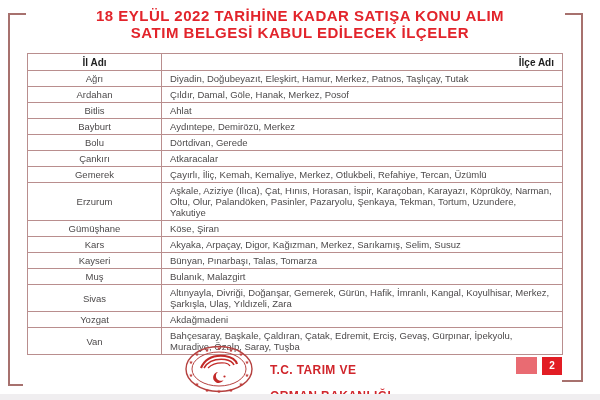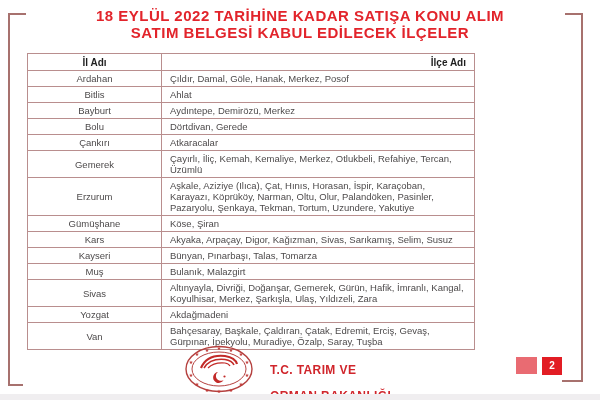--- a/index.html
+++ b/index.html
@@ -17,21 +17,21 @@
   .fr-ht{left:565px;top:13px;width:18px;height:2px;}
   .fr-hb{left:562px;top:380px;width:21px;height:2px;}
 
   .title{
     position:absolute;top:7px;left:40px;width:520px;
     text-align:center;color:#e2242b;font-weight:bold;
     font-size:15px;line-height:17px;letter-spacing:.5px;
   }
 
   table.doc{
-    position:absolute;left:27px;top:53px;width:448px;
+    position:absolute;left:27px;top:53px;width:536px;
     border-collapse:collapse;table-layout:fixed;
     font-size:9.5px;color:#4d4a4b;border-radius:23px;
   }
   table.doc th,table.doc td{
     border:1px solid #b98e8e;
     padding:2px 8px;line-height:11px;vertical-align:middle;
   }
   table.doc th{
     color:#1f1f1f;font-size:10px;height:12px;text-align:right;
   }
@@ -68,20 +68,24 @@
 </div>
 
 <table class="doc">
   <thead>
     <tr>
       <th class="c1">İl Adı</th>
       <th class="c2">İlçe Adı</th>
     </tr>
   </thead>
   <tbody id="table-body">
+  <tr>
+    <td class="c1">Ağrı</td>
+    <td class="c2">Diyadin, Doğubeyazıt, Eleşkirt,  Hamur, Merkez, Patnos, Taşlıçay, Tutak</td>
+  </tr>
 
   <tr>
     <td class="c1">Ardahan</td>
     <td class="c2">Çıldır, Damal, Göle, Hanak, Merkez, Posof</td>
   </tr>
 
   <tr>
     <td class="c1">Bitlis</td>
     <td class="c2">Ahlat</td>
   </tr>
@@ -111,21 +115,21 @@
     <td class="c2">Aşkale, Aziziye (Ilıca), Çat, Hınıs, Horasan, İspir, Karaçoban, Karayazı, Köprüköy, Narman, Oltu, Olur, Palandöken, Pasinler, Pazaryolu, Şenkaya, Tekman, Tortum, Uzundere, Yakutiye</td>
   </tr>
 
   <tr>
     <td class="c1">Gümüşhane</td>
     <td class="c2">Köse, Şiran</td>
   </tr>
 
   <tr>
     <td class="c1">Kars</td>
-    <td class="c2">Akyaka, Arpaçay, Digor, Kağızman, Sivas, Sarıkamış, Selim, Susuz</td>
+    <td class="c2">Akyaka, Arpaçay, Digor, Kağızman, Merkez, Sarıkamış, Selim, Susuz</td>
   </tr>
 
   <tr>
     <td class="c1">Kayseri</td>
     <td class="c2">Bünyan, Pınarbaşı, Talas, Tomarza</td>
   </tr>
 
   <tr>
     <td class="c1">Muş</td>
     <td class="c2">Bulanık, Malazgirt</td>

